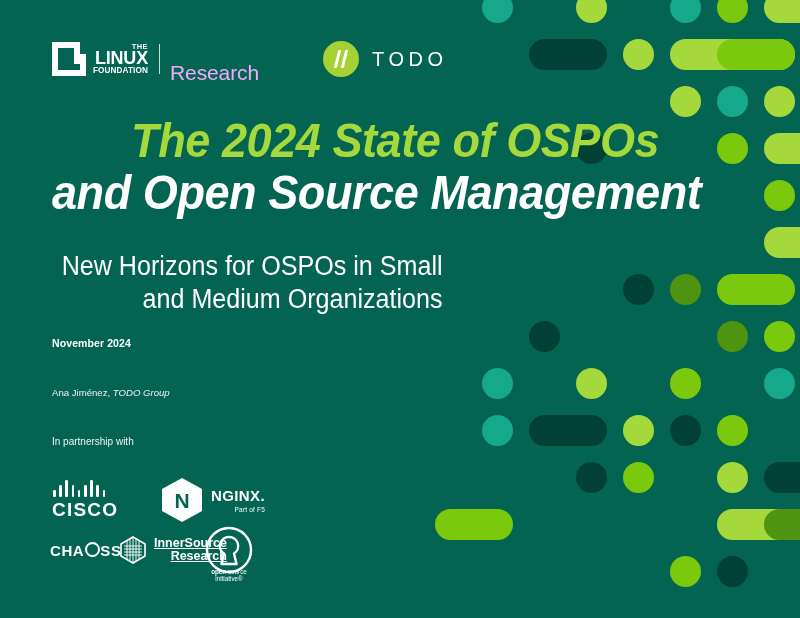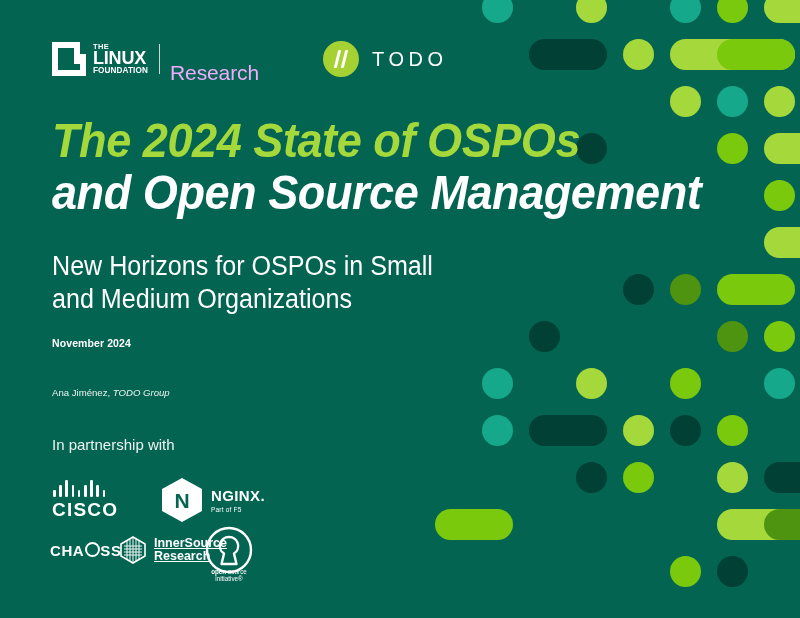--- a/index.html
+++ b/index.html
@@ -8,21 +8,21 @@
     background:#046452;
     font-family:"Liberation Sans", sans-serif;
     -webkit-font-smoothing:antialiased;
   }
   .cover{position:relative;width:800px;height:618px;overflow:hidden;background:#046452;}
 
   
   #pattern{position:absolute;top:0;left:0;width:800px;height:618px;}
 
   
-  .content{position:absolute;top:0;left:0;width:800px;height:618px;}
+  .content{position:absolute;top:0;left:0;width:800px;height:618px;text-align:right;}
 
   
   .logo-row{position:absolute;left:52px;top:36px;height:46px;display:flex;align-items:center;}
   .lf-logo{display:flex;align-items:center;}
   .lf-mark{width:34px;height:34px;position:relative;margin-right:7px;}
   .lf-mark .outer{position:absolute;left:0;top:0;width:34px;height:34px;background:#fff;}
   .lf-mark .inner{position:absolute;left:6px;top:6px;width:22px;height:22px;background:#046452;}
   .lf-mark .notch{position:absolute;right:0px;top:0px;width:12px;height:12px;background:#046452;}
   .lf-mark .bar{position:absolute;right:6px;top:0px;width:6px;height:22px;background:#fff;}
   .lf-words{display:flex;flex-direction:column;justify-content:center;line-height:1;}
@@ -54,21 +54,21 @@
     font-family:"Liberation Sans Narrow","Liberation Sans",sans-serif;
     font-weight:normal;font-size:27px;line-height:33px;color:#fff;
     transform:scaleX(.93);transform-origin:left top;}
 
   .date{position:absolute;left:52px;top:337px;font-size:10.5px;font-weight:bold;color:#fff;letter-spacing:.1px;}
 
   .authors{position:absolute;left:52px;top:386px;font-size:9.6px;line-height:14.5px;color:#eef3f1;}
   .authors .it{font-style:italic;}
   .forewords{position:absolute;left:52px;top:423px;font-size:9.6px;line-height:14.5px;color:#eef3f1;}
 
-  .partner-label{position:absolute;left:52px;top:436px;font-size:15px;color:#eef3f1;}
+  .partner-label{position:absolute;left:52px;top:436px;font-size:10px;color:#eef3f1;}
 
   
   .partners{position:absolute;left:46px;top:476px;width:260px;height:110px;}
 
   .cisco{position:absolute;left:6px;top:4px;}
   .cisco .bars{height:17px;display:flex;align-items:flex-end;gap:3.6px;padding-left:1px;}
   .cisco .bars i{display:block;width:2.6px;background:#fff;border-radius:1.3px;}
   .cisco .word{margin-top:3px;font-size:19px;font-weight:bold;letter-spacing:1.2px;color:#fff;line-height:1;}
 
   .nginx{position:absolute;left:116px;top:2px;display:flex;align-items:center;}

